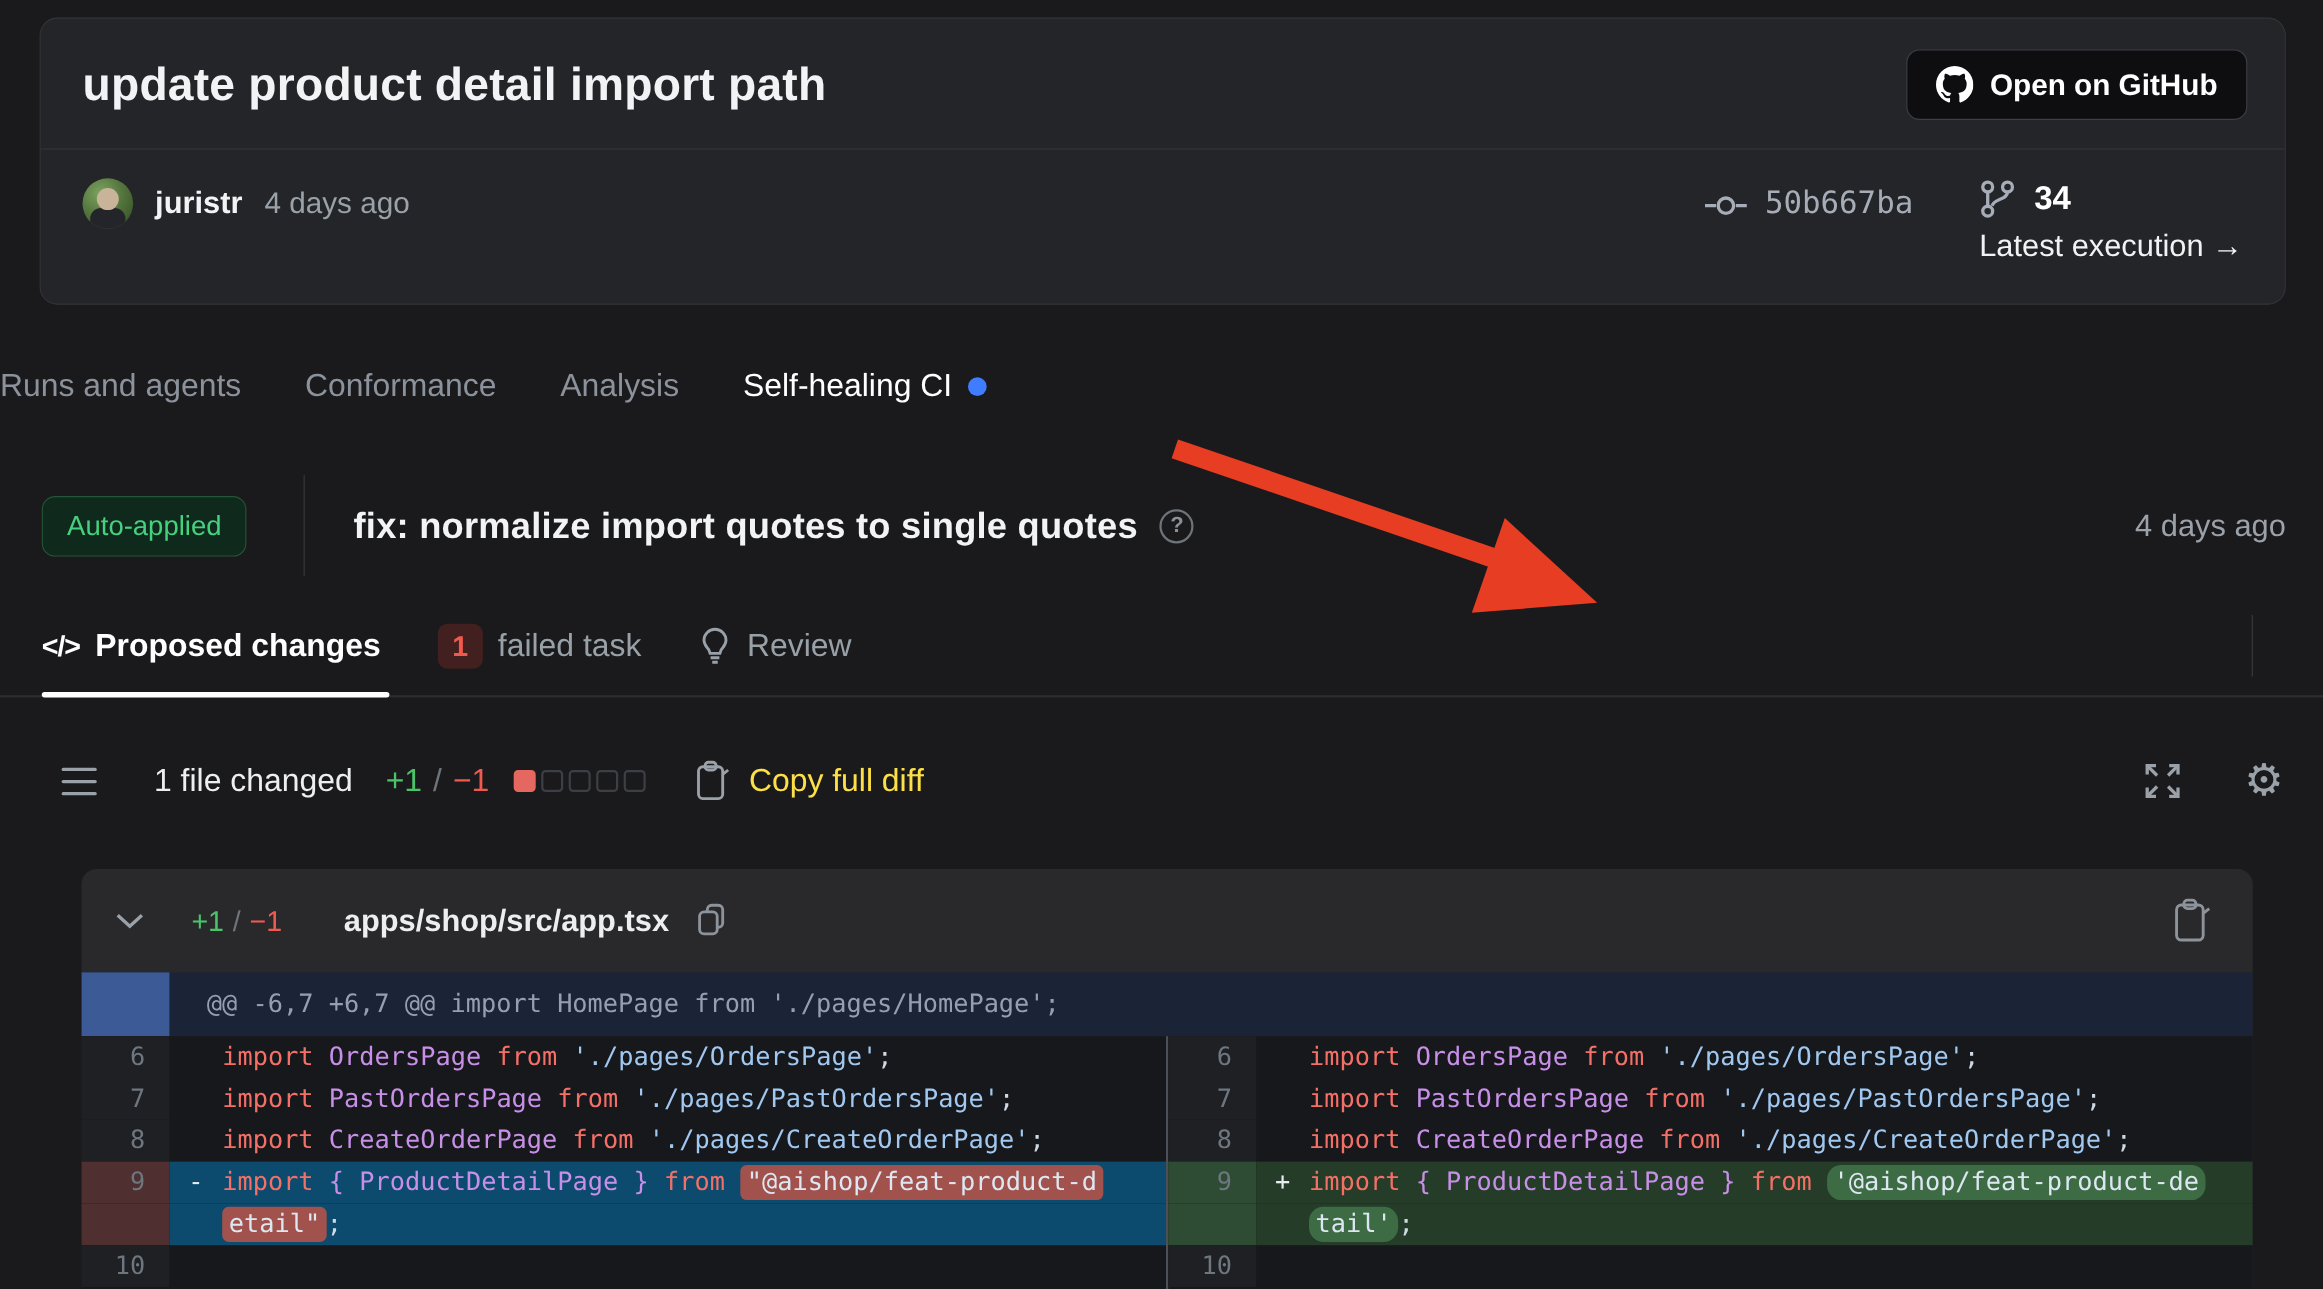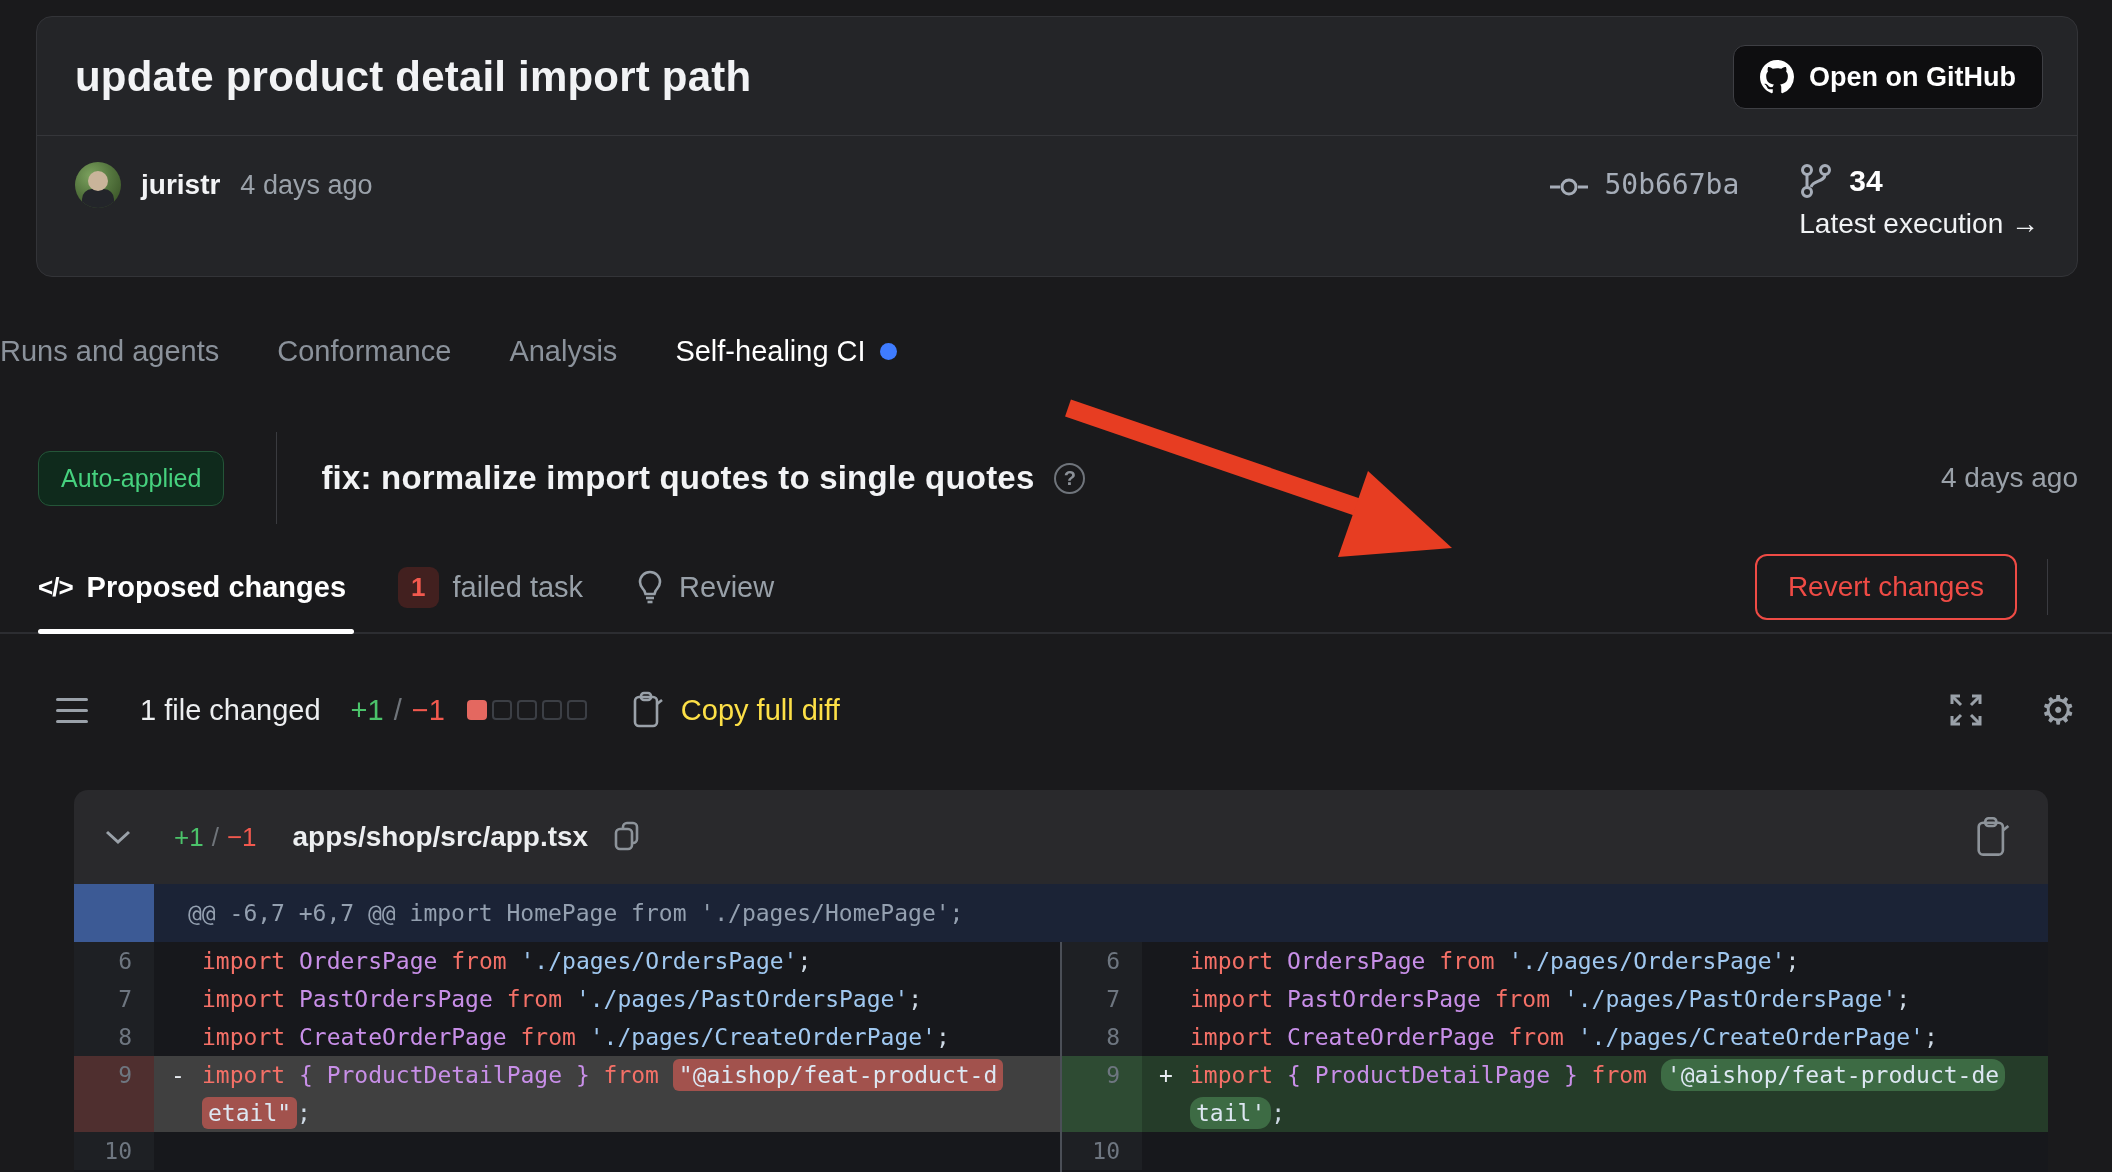--- a/index.html
+++ b/index.html
@@ -144,21 +144,21 @@
     border-radius:14px 14px 0 0; overflow:hidden;
     background:#29292c;
   }
   .diff-header {
     height:94px; display:flex; align-items:center; padding:0 36px 0 30px;
   }
   .dh-counts { display:flex; align-items:center; margin-left:42px; font-size:26px; }
   .dh-add { color:#4bc36a; }
   .dh-slash { color:#6f747a; margin:0 8px; }
   .dh-del { color:#f2594e; }
-  .dh-path { margin-left:36px; font-size:28px; font-weight:bold; color:#eceef0; }
+  .dh-path { margin-left:56px; font-size:28px; font-weight:bold; color:#eceef0; }
   .dh-copy { margin-left:24px; cursor:pointer; }
   .dh-right { margin-left:auto; cursor:pointer; }
 
   .hunk-row {
     height:58px; background:#1b2336; display:flex; align-items:center;
   }
   .hunk-block { width:80px; align-self:stretch; background:#3c5a95; flex:none; }
   .hunk-text { margin-left:34px; font-size:23px; color:#94a0b0; }
 
   .code-panes { display:flex; }
@@ -170,21 +170,21 @@
     color:#6e7680; font-family:"DejaVu Sans Mono", monospace;
     background:#1e2024;
   }
   .codecell {
     flex:1; font-family:"DejaVu Sans Mono", monospace; white-space:pre; overflow:hidden;
     color:#ced9e4;
   }
   .marker {
     display:inline-block; width:48px; text-align:center; color:#e8ecf1;
   }
-  .row-del .codecell { background:#404040; }
+  .row-del .codecell { background:#0c4a6e; }
   .row-del .gutter   { background:#4f2f2f; }
   .row-add .codecell { background:#253c29; }
   .row-add .gutter   { background:#2e4b33; }
   .tk-k { color:#f47067; }
   .tk-v { color:#c88fe8; }
   .tk-s { color:#a0c8f0; }
   .tk-p { color:#ced9e4; }
   .tk-hs { color:#dde7f2; padding:3px 6px; border-radius:6px; }
   .row-del .tk-hs { background:#a2524d; }
   .row-add .tk-hs { background:#3d6b44;border-radius:13px; }
@@ -279,21 +279,20 @@
       <svg class="ic" width="30" height="34" viewBox="0 0 30 34" fill="none" stroke="#98a0a8" stroke-width="2.6">
         <path d="M15 2 a10 10 0 0 1 10 10 c0 4.5 -3 6.5 -4.5 9 l-1 3 h-9 l-1 -3 C8 18.5 5 16.5 5 12 A10 10 0 0 1 15 2 Z"></path>
         <line x1="11" y1="28" x2="19" y2="28"></line>
           <line x1="12.5" y1="32" x2="17.5" y2="32"></line>
       </svg>
       <span>Review</span>
     </div>
   </div>
   <div class="tab-underline"></div>
   <div class="actions">
-    <button class="btn-revert">Revert changes</button>
     <span class="btn-divider"></span>
   </div>
 </div>
 
 <div class="diff-toolbar">
   <div class="hamburger">
       <i></i>
       <i></i>
       <i></i>
     </div>

